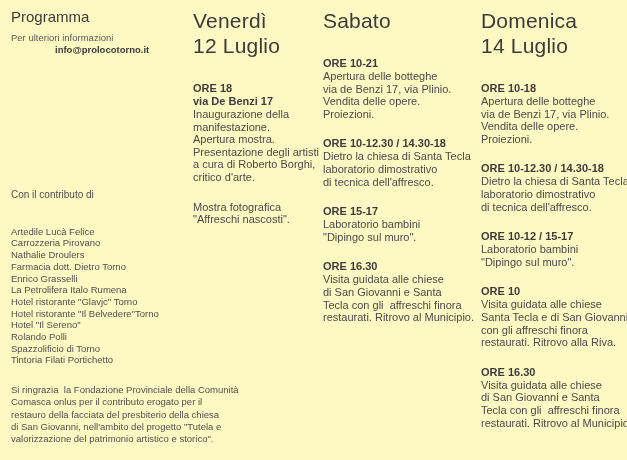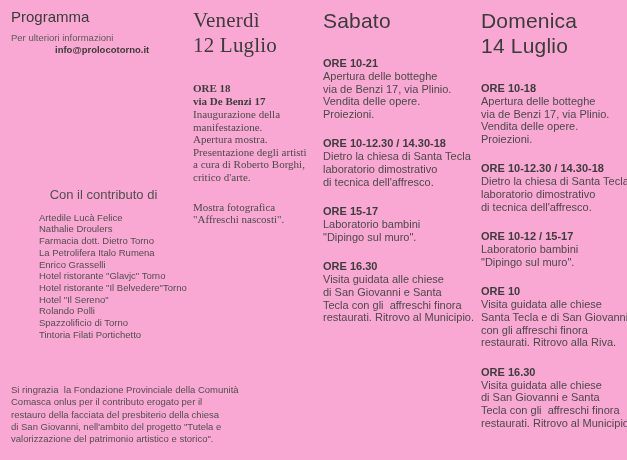--- a/index.html
+++ b/index.html
@@ -4,48 +4,48 @@
 <style>
   html, body { margin: 0; padding: 0; }
   body {
     width: 627px; height: 460px;
     background: #ffffff;
     font-family: "Liberation Sans", sans-serif;
     position: relative;
     overflow: hidden;
     color: #4a4a4a;
   }
-  .page { position: absolute; inset: 0; width: 627px; height: 460px; background: #f9a8d4; }
+  .page { position: absolute; inset: 0; width: 627px; height: 460px; background: #fef9c3; }
 
   
   .sidebar { position: absolute; left: 11px; top: 8px; width: 180px; }
   .side-title {
     font-size: 15px; line-height: 18px; color: #3b3b3b; font-weight: 400;
   }
   .side-info {
     margin-top: 6px; font-size: 9.5px; line-height: 12px; color: #5a5a5a;
   }
   .side-email {
     font-size: 9.5px; line-height: 12px; color: #3b3b3b; font-weight: 700; padding-left: 44px;
   }
   .contributors { position: absolute; left: 11px; top: 189px; width: 185px; }
   .contrib-heading {
-    font-size: 13px; line-height: 11.7px; color: #4f4f4f; margin-bottom: 11px; text-align: center;
+    font-size: 10px; line-height: 11.7px; color: #4f4f4f; margin-bottom: 25px;
   }
   .contrib-list div {
-    font-size: 9.5px; line-height: 11.7px; color: #4f4f4f; white-space: pre; margin-left: 28px;
+    font-size: 9.5px; line-height: 11.7px; color: #4f4f4f; white-space: pre;
   }
   .acknowledgment {
     position: absolute; left: 11px; top: 384px; width: 230px;
     font-size: 9.5px; line-height: 12.3px; color: #4f4f4f; white-space: pre;
   }
 
   
   .col { position: absolute; top: 8px; }
-  .col-venerdi  { left: 193px; width: 128px; font-family: Liberation Serif, serif; }
+  .col-venerdi  { left: 193px; width: 128px; }
   .col-sabato   { left: 323px; width: 156px; }
   .col-domenica { left: 481px; width: 146px; }
   .col-day, .col-date {
     font-size: 21px; line-height: 25px; color: #3b3b3b; font-weight: 400;
     letter-spacing: 0.2px;
   }
   .sections { margin-top: 24px; }
   .section { margin-bottom: 17px; }
   .sec-title {
     font-size: 11px; line-height: 13px; font-weight: 700; color: #3d3d3d;
@@ -64,24 +64,25 @@
   <div class="sidebar">
     <div class="side-title">Programma</div>
     <div class="side-info">Per ulteriori informazioni</div>
     <div class="side-email">info@prolocotorno.it</div>
   </div>
 
   <div class="contributors">
     <div class="contrib-heading">Con il contributo di</div>
     <div class="contrib-list">
         <div>Artedile Lucà Felice</div>
+        <div>Carrozzeria Pirovano</div>
         <div>Nathalie Droulers</div>
         <div>Farmacia dott. Dietro Torno</div>
+        <div>Enrico Grasselli</div>
         <div>La Petrolifera Italo Rumena</div>
-        <div>Enrico Grasselli</div>
         <div>Hotel ristorante "Glavjc" Torno</div>
         <div>Hotel ristorante "Il Belvedere"Torno</div>
         <div>Hotel "Il Sereno"</div>
         <div>Rolando Polli</div>
         <div>Spazzolificio di Torno</div>
         <div>Tintoria Filati Portichetto</div>
       </div>
   </div>
 
   <div class="acknowledgment">Si ringrazia  la Fondazione Provinciale della Comunità

